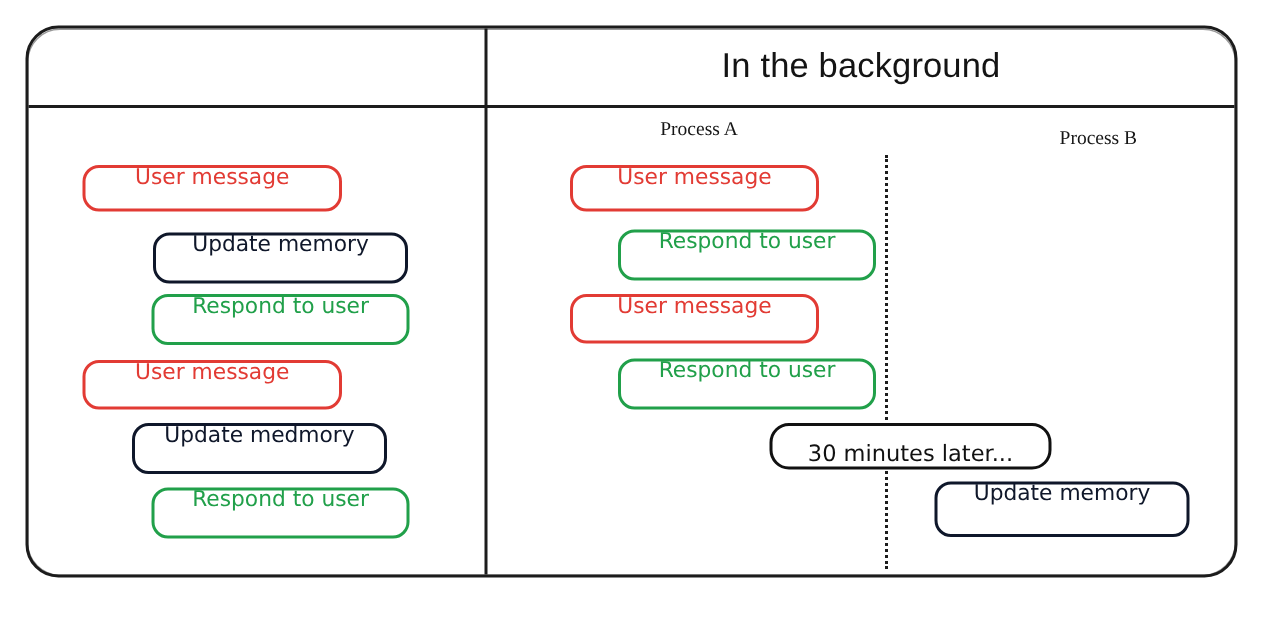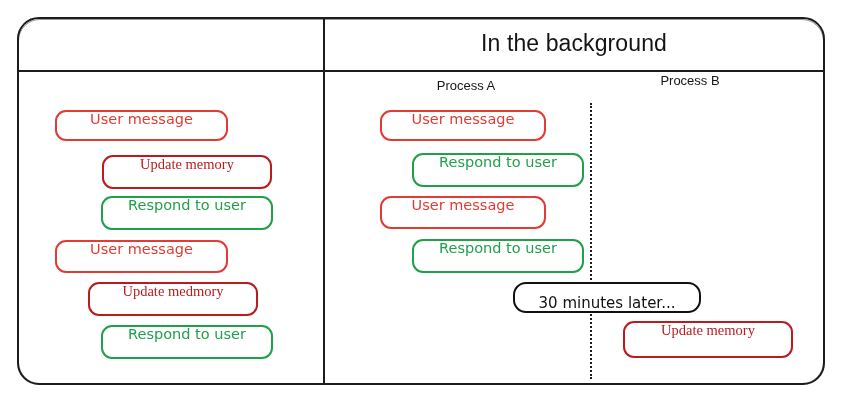--- a/index.html
+++ b/index.html
@@ -67,28 +67,28 @@
     color: #141414;
     letter-spacing: 0.1px;
     white-space: nowrap;
   }
   #hdr-left  { left: 19px;  width: 304px; }
   #hdr-right { left: 325px; width: 498px; }
 
   
   .proc-label {
     position: absolute;
-    font-family: Liberation Sans, sans-serif;
+    font-family: Liberation Serif, serif;
     font-size: 13px;
     color: #161616;
     white-space: nowrap;
     text-align: center;
   }
   #proc-a { left: 398px; top: 78px; width: 136px; }
-  #proc-b { left: 622px; top: 73px; width: 136px; }
+  #proc-b { left: 622px; top: 84px; width: 136px; text-align: right; }
 
   
   .dotted-sep {
     position: absolute;
     left: 590px;
     top: 103px;
     width: 0;
     height: 276px;
     border-left: 2.6px dotted #1c1c1c;
   }
@@ -106,21 +106,21 @@
     font-family: "DejaVu Sans", sans-serif;
     font-size: 14.5px;
     line-height: 1;
     white-space: nowrap;
   }
   .chip .chip-label {
     color: currentColor;
     transform: translateY(-0.5px);
   }
   .chip.red    { color: #e23b34; }
-  .chip.blue   { color: #b91c1c; font-family: Liberation Serif, serif; }
+  .chip.blue   { color: #0f172a; }
   .chip.green  { color: #21a04a; }
   .chip.black  { color: #111111; border-width: 2.6px; border-radius: 13px; }
   .chip.black .chip-label { font-size: 15px; margin-top: 12px; }
 </style>
 </head>
 <body>
 
 <div id="canvas">
 
   <div class="frame"></div>

